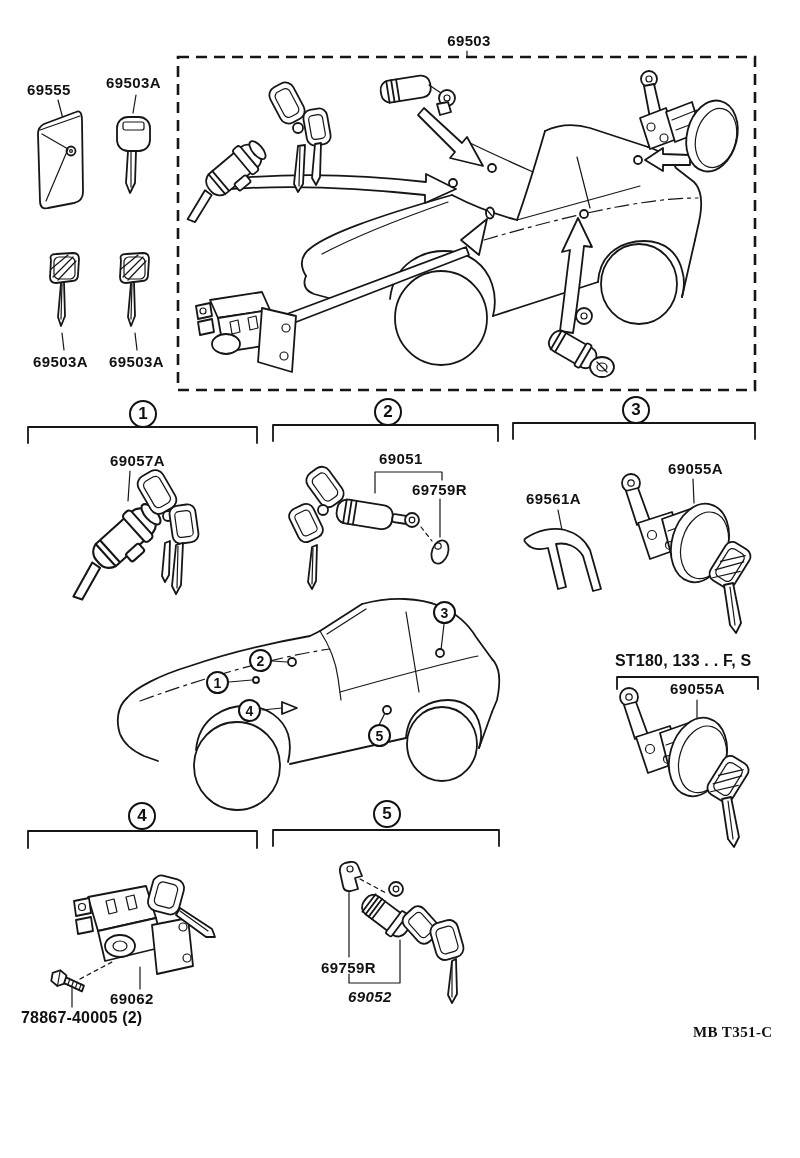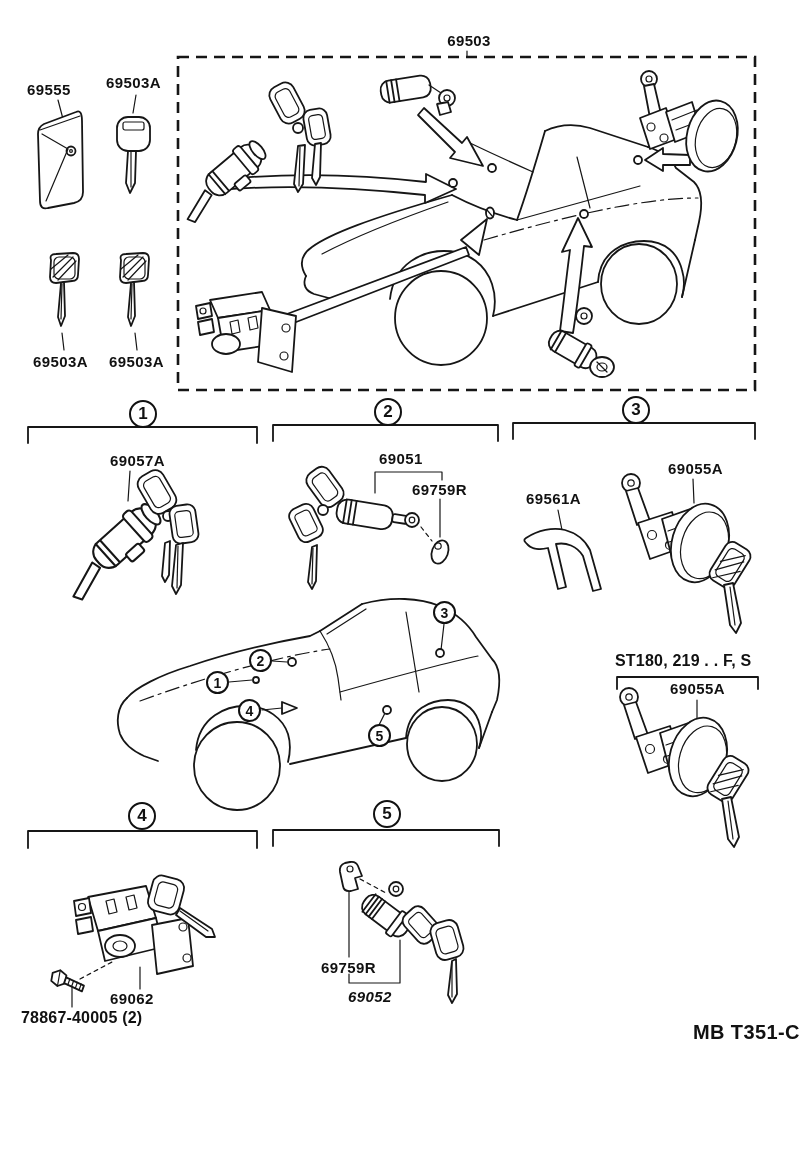--- a/index.html
+++ b/index.html
@@ -12,21 +12,21 @@
   .ln{fill:none;stroke:#161616;stroke-width:1.8;stroke-linecap:round;stroke-linejoin:round;}
   .fw{fill:#ffffff;stroke:#161616;stroke-width:1.8;stroke-linejoin:round;stroke-linecap:round;}
   .thin{stroke-width:1.2;}
   .dd{stroke-dasharray:14 5 3 5;}
   .dsh{stroke-dasharray:4 4;}
   .lbl{
     position:absolute;font-weight:bold;font-size:15px;line-height:19px;
     letter-spacing:0.4px;white-space:nowrap;color:#111;
   }
   .lbl.small{font-size:16px;letter-spacing:0.2px;}
-  .lbl.tiny{font-size:20px;}
+  .lbl.tiny{font-size:15px;font-family:Liberation Serif, serif;}
   .marker{
     position:absolute;box-sizing:border-box;background:#fff;border:2.2px solid #111;
     border-radius:50%;display:flex;align-items:center;justify-content:center;
     font-weight:bold;
   }
   .marker.hdr{width:28px;height:28px;font-size:17px;}
   .marker.call{width:23px;height:23px;font-size:14px;border-width:2px;}
 </style>
 </head>
 <body>
@@ -357,21 +357,21 @@
   <div class="lbl" style="left:106px;top:73px;">69503A</div>
   <div class="lbl" style="left:33px;top:352px;">69503A</div>
   <div class="lbl" style="left:109px;top:352px;">69503A</div>
 
   <div class="lbl" style="left:102px;top:451px;margin-left:8px;">69057A</div>
   <div class="lbl" style="left:379px;top:449px;text-align:center;">69051</div>
   <div class="lbl" style="left:412px;top:480px;">69759R</div>
   <div class="lbl" style="left:526px;top:489px;text-align:center;">69561A</div>
   <div class="lbl" style="left:668px;top:459px;">69055A</div>
 
-  <div class="lbl small" style="left:615px;top:651px;">ST180, 219 . . F, S</div>
+  <div class="lbl small" style="left:615px;top:651px;">ST180, 133 . . F, S</div>
   <div class="lbl" style="left:670px;top:679px;">69055A</div>
 
   <div class="lbl" style="left:110px;top:989px;">69062</div>
   <div class="lbl small" style="left:21px;top:1008px;">78867-40005 (2)</div>
   <div class="lbl" style="left:321px;top:958px;">69759R</div>
   <div class="lbl" style="left:348px;top:987px;font-style:italic;">69052</div>
 
   <div class="lbl tiny" style="left:693px;top:1023px;">MB T351-C</div>
 
   <div class="marker hdr" style="left:129px;top:400px;">1</div>

